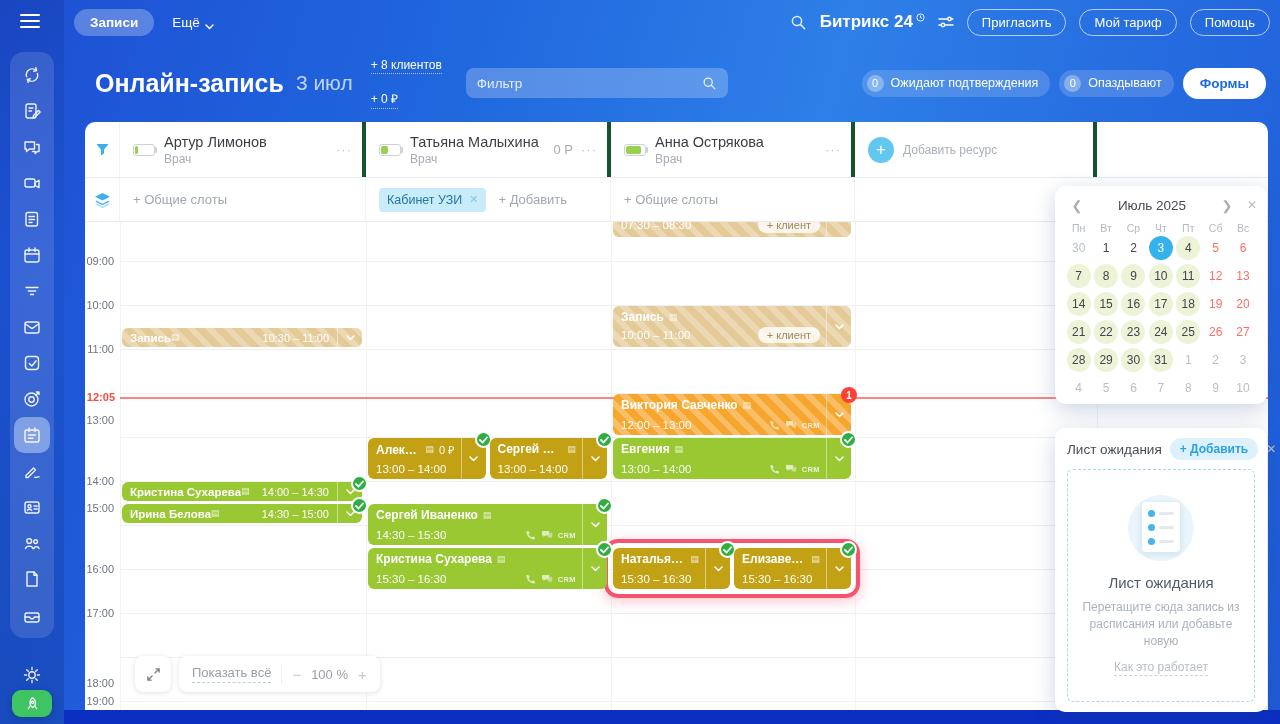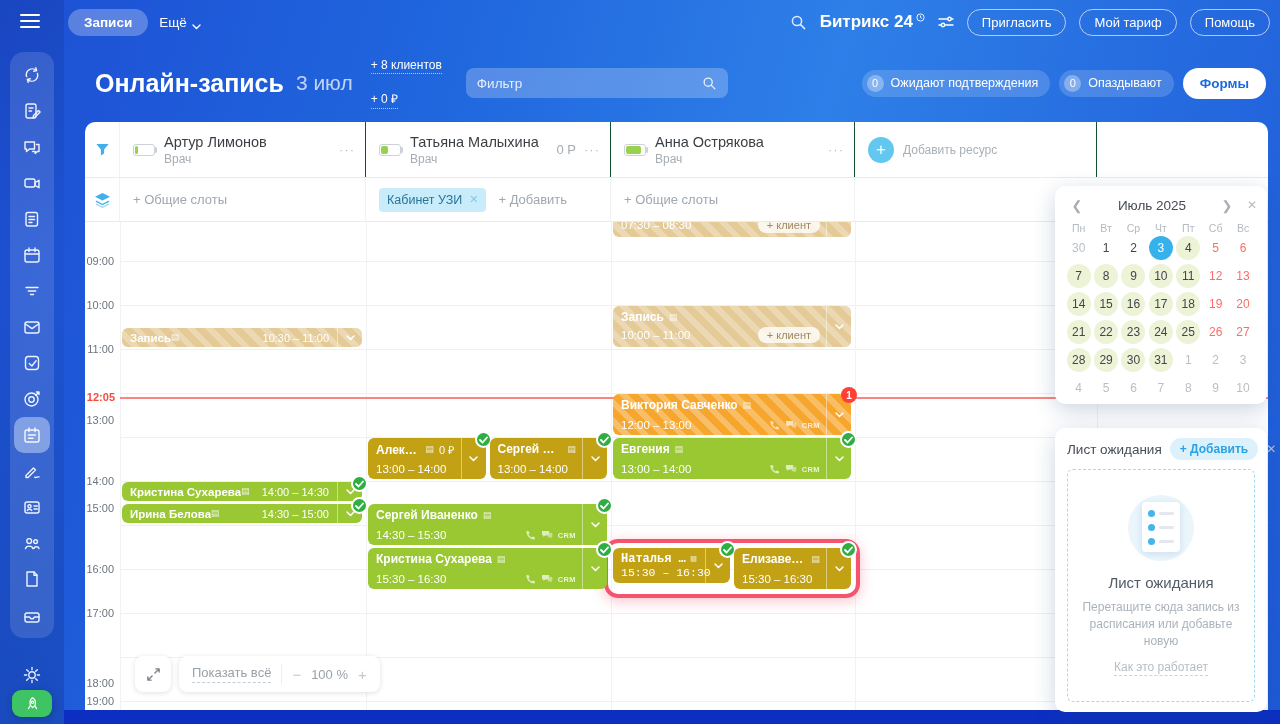--- a/index.html
+++ b/index.html
@@ -16,21 +16,21 @@
 .s-item{height:36px;display:flex;align-items:center;justify-content:center;margin:0 4px;border-radius:10px}
 .s-item.active{background:rgba(230,243,255,.42)}
 .s-item svg{width:22px;height:22px;opacity:.92}
 .s-item .st{stroke:#fff;fill:none;stroke-width:1.4;stroke-linecap:round;stroke-linejoin:round}
 .gear-btn{position:absolute;bottom:38px;left:21px;opacity:.9}
 .gear-btn .st{stroke:#fff;fill:none;stroke-width:1.4;stroke-linecap:round}
 .rocket-btn{position:absolute;bottom:7px;left:12px;width:40px;height:27px;border-radius:9px;background:#3fc464;display:flex;align-items:center;justify-content:center;box-shadow:0 2px 6px rgba(0,40,20,.25)}
 
 
 .main{position:absolute;left:64px;top:0;right:0;bottom:0}
-.topbar{position:absolute;top:0;left:0;right:0;height:44px;display:flex;align-items:center;gap:11px;padding:0 10px 0 4px}
+.topbar{position:absolute;top:0;left:6px;right:0;height:44px;display:flex;align-items:center;gap:18px;padding:0 10px 0 4px}
 .tab-active{background:rgba(255,255,255,.27);color:#fff;border-radius:18px;padding:6px 16px;font-size:13.5px;font-weight:700;cursor:pointer}
 .more{color:#fff;font-size:13.5px;display:flex;align-items:flex-end;gap:5px;cursor:pointer}
 .tb-right{margin-left:auto;display:flex;align-items:center;gap:13px}
 .brand{color:#fff;font-size:17px;font-weight:700;display:flex;align-items:flex-start;gap:3px;white-space:nowrap}
 .brand sup{margin-top:1px}
 .pillbtn{border:1px solid rgba(255,255,255,.65);color:#fff;font-size:13px;border-radius:15px;padding:5px 14px;background:transparent;cursor:pointer;white-space:nowrap}
 
 .pagehead{position:absolute;top:44px;left:0;right:0;height:78px;display:flex;align-items:center;padding:0 14px 0 31px;color:#fff}
 .ph-title{font-size:25px;font-weight:700}
 .ph-date{font-size:21px;opacity:.72;margin-left:12px}
@@ -43,21 +43,21 @@
 .statpill{background:rgba(255,255,255,.17);border-radius:14px;height:27px;display:flex;align-items:center;gap:7px;padding:0 12px 0 5px;font-size:12.5px;color:#fff;cursor:pointer;white-space:nowrap}
 .statnum{width:17px;height:17px;border-radius:9px;background:rgba(255,255,255,.32);display:flex;align-items:center;justify-content:center;font-size:11px}
 .formsbtn{background:#fff;color:#1a6ade;font-weight:700;font-size:13.5px;border-radius:17px;padding:8px 17px;cursor:pointer}
 
 
 .card{position:absolute;left:21px;right:12px;top:122px;bottom:14px;background:#fff;border-radius:10px 10px 0 0;overflow:hidden}
 .bstrip{position:absolute;left:0;right:0;bottom:0;height:14px;background:#0c2fc2}
 
 .res-row{height:56px;display:flex;border-bottom:1px solid #e9ebee}
 .gcell{width:35px;flex:none;display:flex;align-items:center;justify-content:center;border-right:1px solid #f1f2f4}
-.rcell{flex:none;display:flex;align-items:center;gap:9px;padding:0 10px 0 13px;border-right:1px solid #14532d;cursor:pointer}
+.rcell{flex:none;display:flex;align-items:center;gap:9px;padding:0 10px 0 13px;border-right:4px solid #14532d;cursor:pointer}
 .rname{font-size:14.5px;color:#3a3f45}
 .rrole{font-size:12px;color:#a6acb4;margin-top:2px}
 .rmenu{color:#b9bfc6;font-size:13px;letter-spacing:1px;cursor:pointer}
 .rright{margin-left:auto;display:flex;align-items:center;gap:8px}
 .rprice{color:#a6acb4;font-size:13px}
 .batt{width:22px;height:12px;border:1px solid #cdd2d8;border-radius:3px;position:relative;padding:1px;flex:none}
 .batt i{display:block;height:100%;background:#97d14e;border-radius:2px}
 .batt:after{content:"";position:absolute;right:-3px;top:2px;width:2px;height:6px;background:#cdd2d8;border-radius:1px}
 .addcirc{width:26px;height:26px;border-radius:13px;background:#63c8f0;color:#fff;font-size:17px;display:flex;align-items:center;justify-content:center}
 .addlabel{color:#a9b0b8;font-size:12px}
@@ -732,21 +732,21 @@
                 <path d="M1 1l3.5 3.5L8 1" stroke="#fff" stroke-width="1.5" fill="none" stroke-linecap="round"></path>
               </svg>
             </div>
           </div>
           <span class="bdg check">
             <svg width="9" height="8" viewBox="0 0 9 8">
               <path d="M1 4l2.5 2.5L8 1.5" stroke="#fff" stroke-width="1.8" fill="none" stroke-linecap="round"></path>
             </svg>
           </span>
         </div>
-        <div class="ev booked dl" style="left: 528px; top: 326px; width: 117px; height: 35px; font-family: Liberation Mono, monospace;">
+        <div class="ev booked dl" style="left: 528px; top: 326px; width: 117px; height: 41px;">
           <div class="in">
             <div class="body">
       <div class="row1">
                 <span class="nm">Наталья …</span>
                 <span class="docic">▤</span>
               </div>
       <div class="row2">
                 <span class="tm">15:30 – 16:30</span>
               </div>
             </div>

